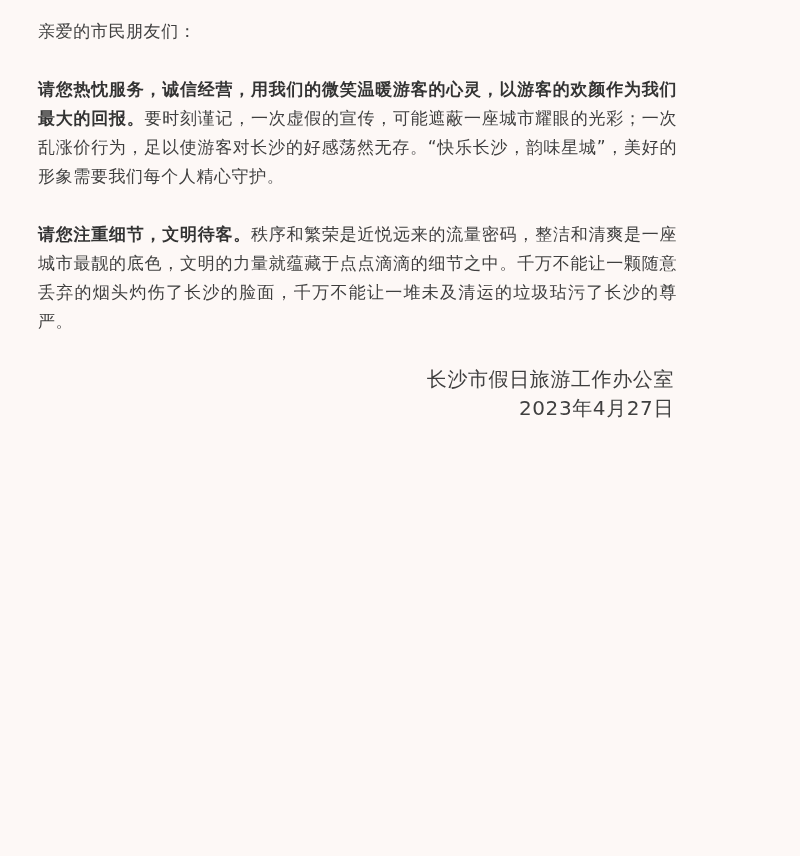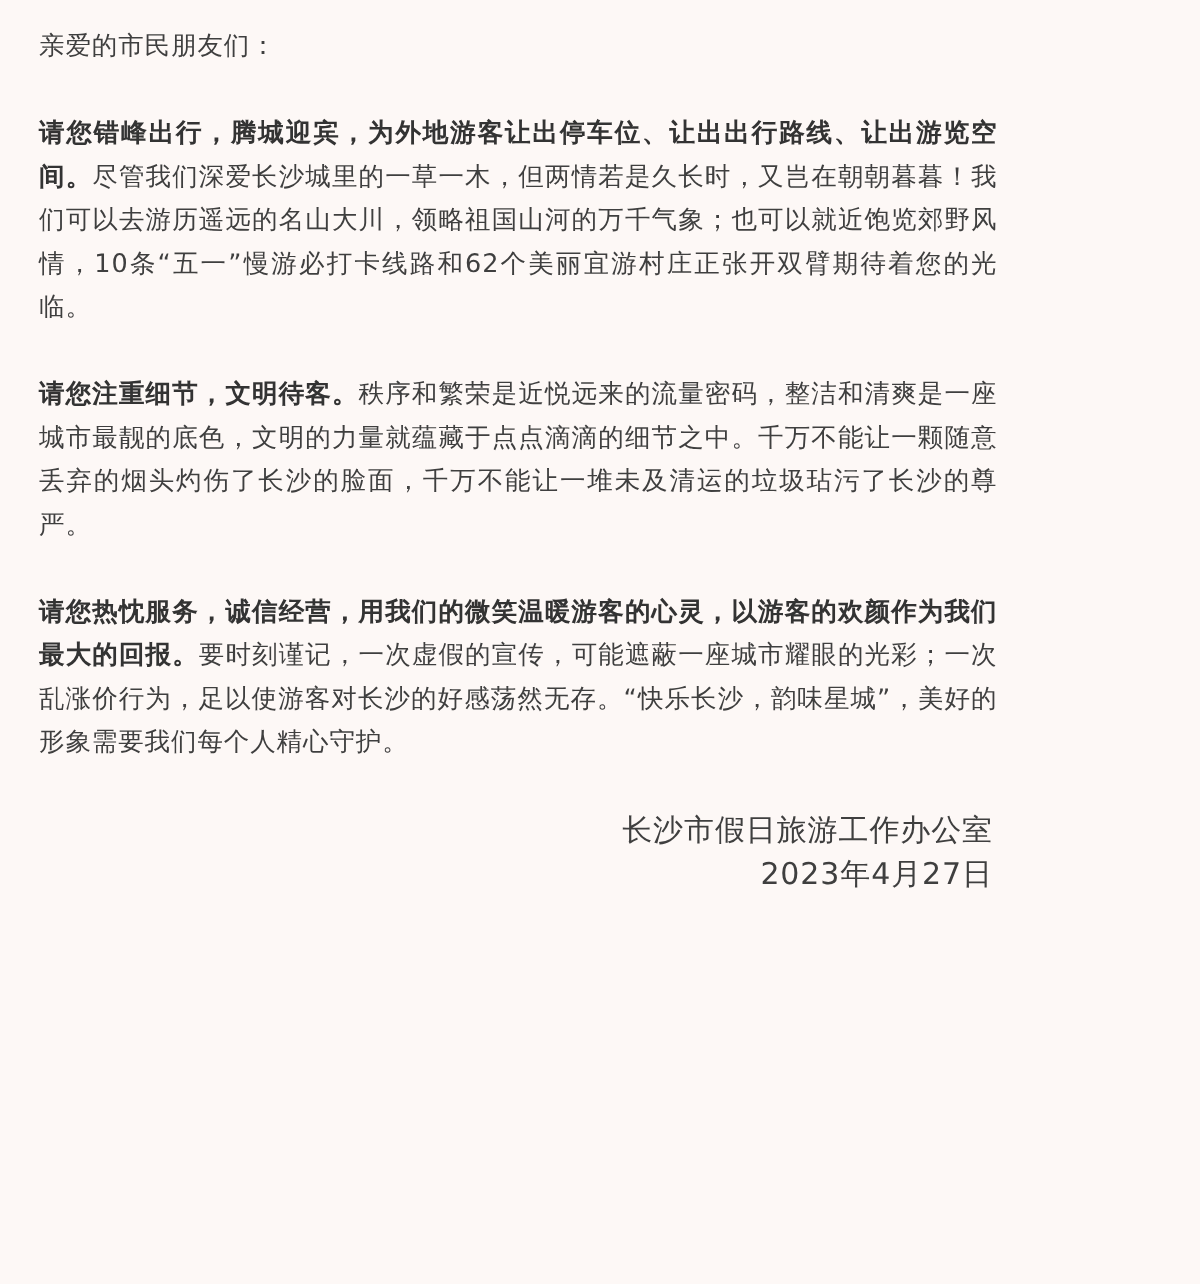--- a/index.html
+++ b/index.html
@@ -13,20 +13,21 @@
     font-family: "DejaVu Sans", "Liberation Sans", sans-serif;
     color: #3f3f3f;
     overflow: hidden;
   }
   .page {
     position: relative;
     width: 680px;
     height: 856px;
     box-sizing: border-box;
     padding: 17px 15px 0 26px;
+    margin-left: 12px;
   }
   .p {
     font-size: 17px;
     line-height: 29px;
     letter-spacing: 0.6px;
     margin: 0;
     text-align: justify;
   }
   .greeting { margin-bottom: 29px; }
   .para { margin-bottom: 29px; }
@@ -43,25 +44,24 @@
   .sign-wrap { margin-top: 29px; }
 </style>
 </head>
 <body>
 
 <div class="page">
 
   <p class="p greeting">亲爱的市民朋友们：</p>
 
 
-  <p class="p para"><span class="bold">请您错峰出行，腾城迎宾，为外地游客让出停车位、让出出行路线、让出游览空间。</span><span>尽管我们深爱长沙城里的一草一木，但两情若是久长时，又岂在朝朝暮暮！我们可以去游历遥远的名山大川，领略祖国山河的万千气象；也可以就近饱览郊野风情，10条“五一”慢游必打卡线路和62个美丽宜游村庄正张开双臂期待着您的光临。</span></p>
+
+  <p class="p para"><span class="bold">请您热忱服务，诚信经营，用我们的微笑温暖游客的心灵，以游客的欢颜作为我们最大的回报。</span><span>要时刻谨记，一次虚假的宣传，可能遮蔽一座城市耀眼的光彩；一次乱涨价行为，足以使游客对长沙的好感荡然无存。“快乐长沙，韵味星城”，美好的形象需要我们每个人精心守护。</span></p>
 
   <p class="p para"><span class="bold">请您注重细节，文明待客。</span><span>秩序和繁荣是近悦远来的流量密码，整洁和清爽是一座城市最靓的底色，文明的力量就蕴藏于点点滴滴的细节之中。千万不能让一颗随意丢弃的烟头灼伤了长沙的脸面，千万不能让一堆未及清运的垃圾玷污了长沙的尊严。</span></p>
-
-  <p class="p para"><span class="bold">请您热忱服务，诚信经营，用我们的微笑温暖游客的心灵，以游客的欢颜作为我们最大的回报。</span><span>要时刻谨记，一次虚假的宣传，可能遮蔽一座城市耀眼的光彩；一次乱涨价行为，足以使游客对长沙的好感荡然无存。“快乐长沙，韵味星城”，美好的形象需要我们每个人精心守护。</span></p>
 
 
   <div class="sign-wrap">
     <p class="sign">长沙市假日旅游工作办公室</p>
     <p class="sign">2023年4月27日</p>
   </div>
 
 </div>
 
 </body></html>

